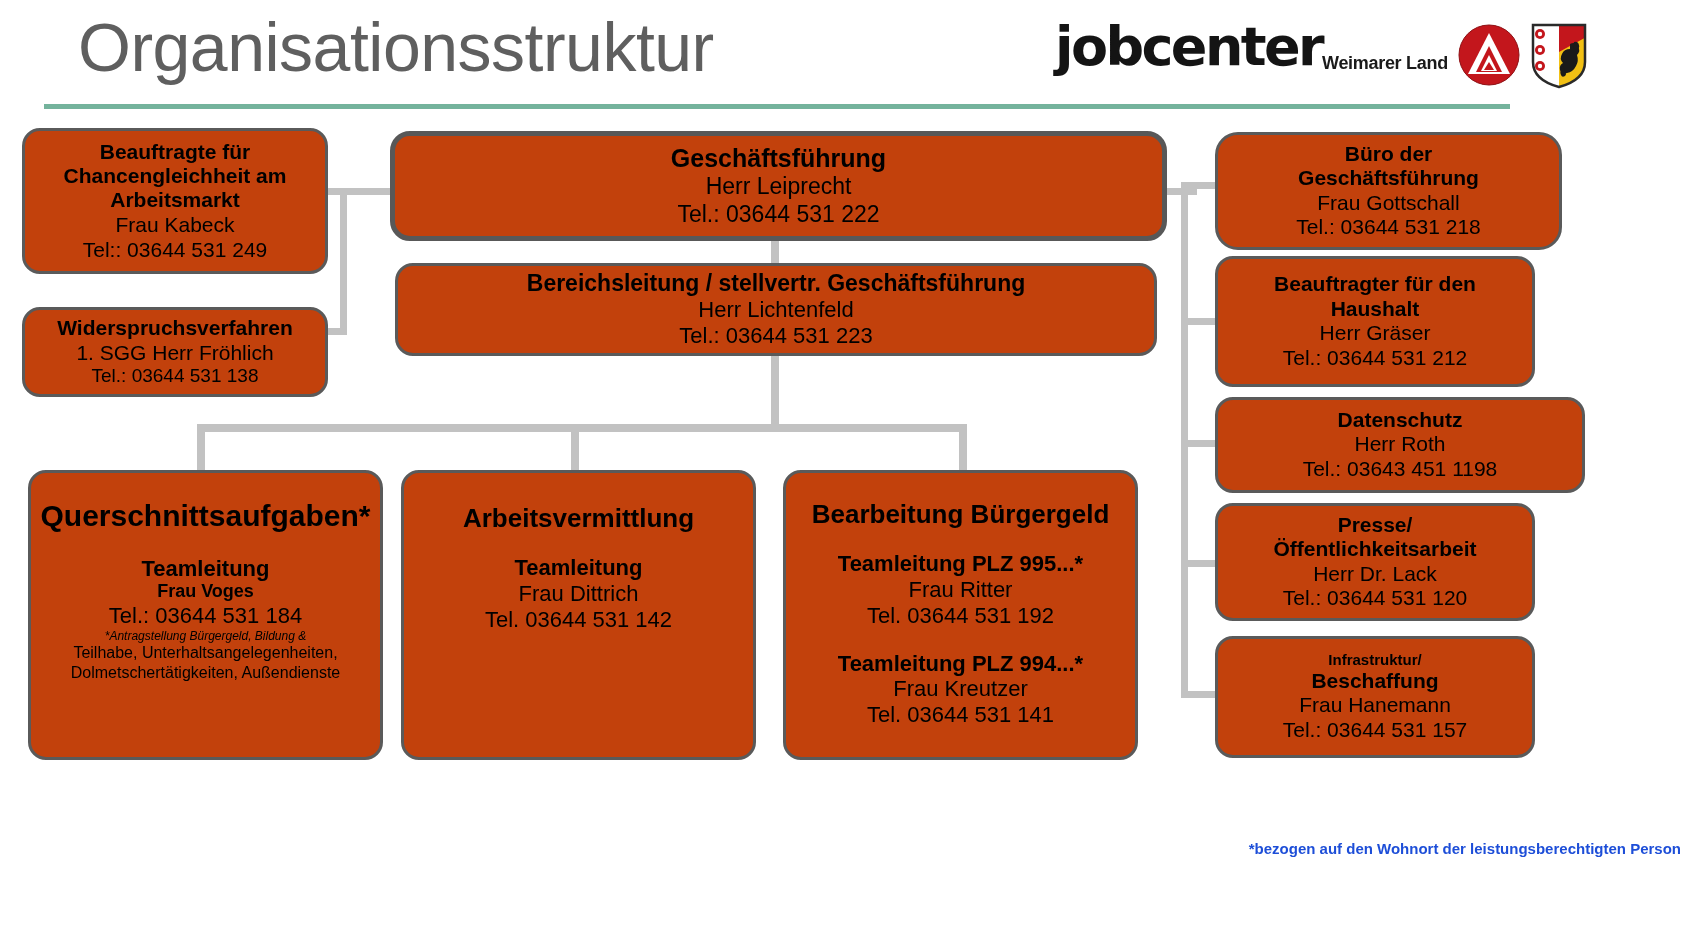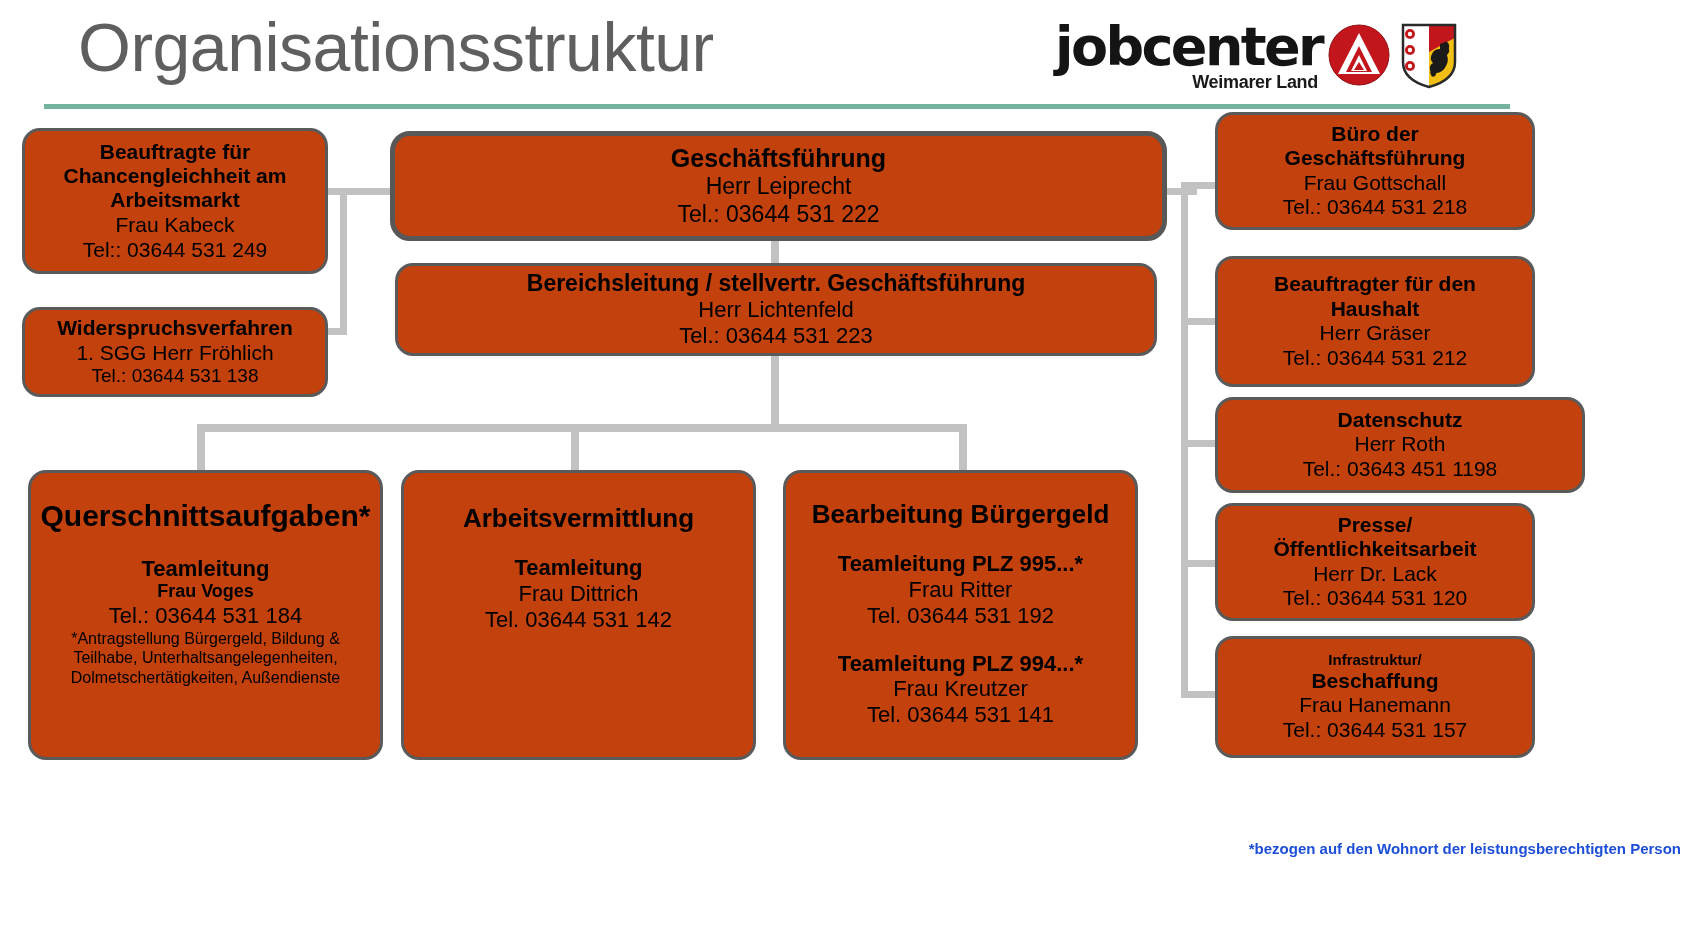--- a/index.html
+++ b/index.html
@@ -36,21 +36,21 @@
     position: absolute;
     left: 1055px;
     top: 20px;
     display: flex;
     align-items: flex-start;
     gap: 6px;
   }
   .brand-wordmark-wrap {
     position: relative;
     display: flex;
-    flex-direction: column;
+    flex-direction: row;
     align-items: flex-end;
   }
   .brand-wordmark {
     font-size: 54px;
     font-weight: 700;
     color: #141414;
     letter-spacing: -2.6px;
     line-height: 1;
     font-family: "DejaVu Sans", sans-serif;
   }
@@ -224,21 +224,21 @@
     <div class="n-line" style="font-size:21px;">1. SGG Herr Fröhlich</div>
     <div class="n-line" style="font-size:19px;">Tel.: 03644 531 138</div>
   </div>
 
   <div class="node" style="left:28px; top:470px; width:355px; height:290px; justify-content:flex-start; padding-top:26px;">
     <div class="n-title" style="font-size:30px;">Querschnittsaufgaben*</div>
     <div class="gap-md"></div>
     <div class="n-title" style="font-size:22px;">Teamleitung</div>
     <div class="n-line" style="font-size:18px;font-weight:bold;">Frau Voges</div>
     <div class="n-line" style="font-size:22px;">Tel.: 03644 531 184</div>
-    <div class="n-note" style="font-size:16px;">*Antragstellung Bürgergeld, Bildung &amp;</div>
+    <div class="n-note" style="font-size:12px;font-style:italic;">*Antragstellung Bürgergeld, Bildung &amp;</div>
     <div class="n-note" style="font-size:16px;">Teilhabe, Unterhaltsangelegenheiten,</div>
     <div class="n-note" style="font-size:16px;">Dolmetschertätigkeiten, Außendienste</div>
   </div>
 
   <div class="node" style="left:401px; top:470px; width:355px; height:290px; justify-content:flex-start; padding-top:30px;">
     <div class="n-title" style="font-size:26px;">Arbeitsvermittlung</div>
     <div class="gap-md"></div>
     <div class="n-title" style="font-size:22px;">Teamleitung</div>
     <div class="n-line" style="font-size:22px;">Frau Dittrich</div>
     <div class="n-line" style="font-size:22px;">Tel. 03644 531 142</div>
@@ -249,21 +249,21 @@
     <div class="gap-md"></div>
     <div class="n-title" style="font-size:22px;">Teamleitung PLZ 995...*</div>
     <div class="n-line" style="font-size:22px;">Frau Ritter</div>
     <div class="n-line" style="font-size:22px;">Tel. 03644 531 192</div>
     <div class="gap-md"></div>
     <div class="n-title" style="font-size:22px;">Teamleitung PLZ 994...*</div>
     <div class="n-line" style="font-size:22px;">Frau Kreutzer</div>
     <div class="n-line" style="font-size:22px;">Tel. 03644 531 141</div>
   </div>
 
-  <div class="node" style="left:1215px; top:112px; width:320px; height:118px;">
+  <div class="node" style="left:1215px; top:132px; width:347px; height:118px;border-radius:23px;">
     <div class="n-title" style="font-size:21px;">Büro der</div>
     <div class="n-title" style="font-size:21px;">Geschäftsführung</div>
     <div class="n-line" style="font-size:21px;">Frau Gottschall</div>
     <div class="n-line" style="font-size:21px;">Tel.: 03644 531 218</div>
   </div>
 
   <div class="node" style="left:1215px; top:256px; width:320px; height:131px;">
     <div class="n-title" style="font-size:21px;">Beauftragter für den</div>
     <div class="n-title" style="font-size:21px;">Haushalt</div>
     <div class="n-line" style="font-size:21px;">Herr Gräser</div>

